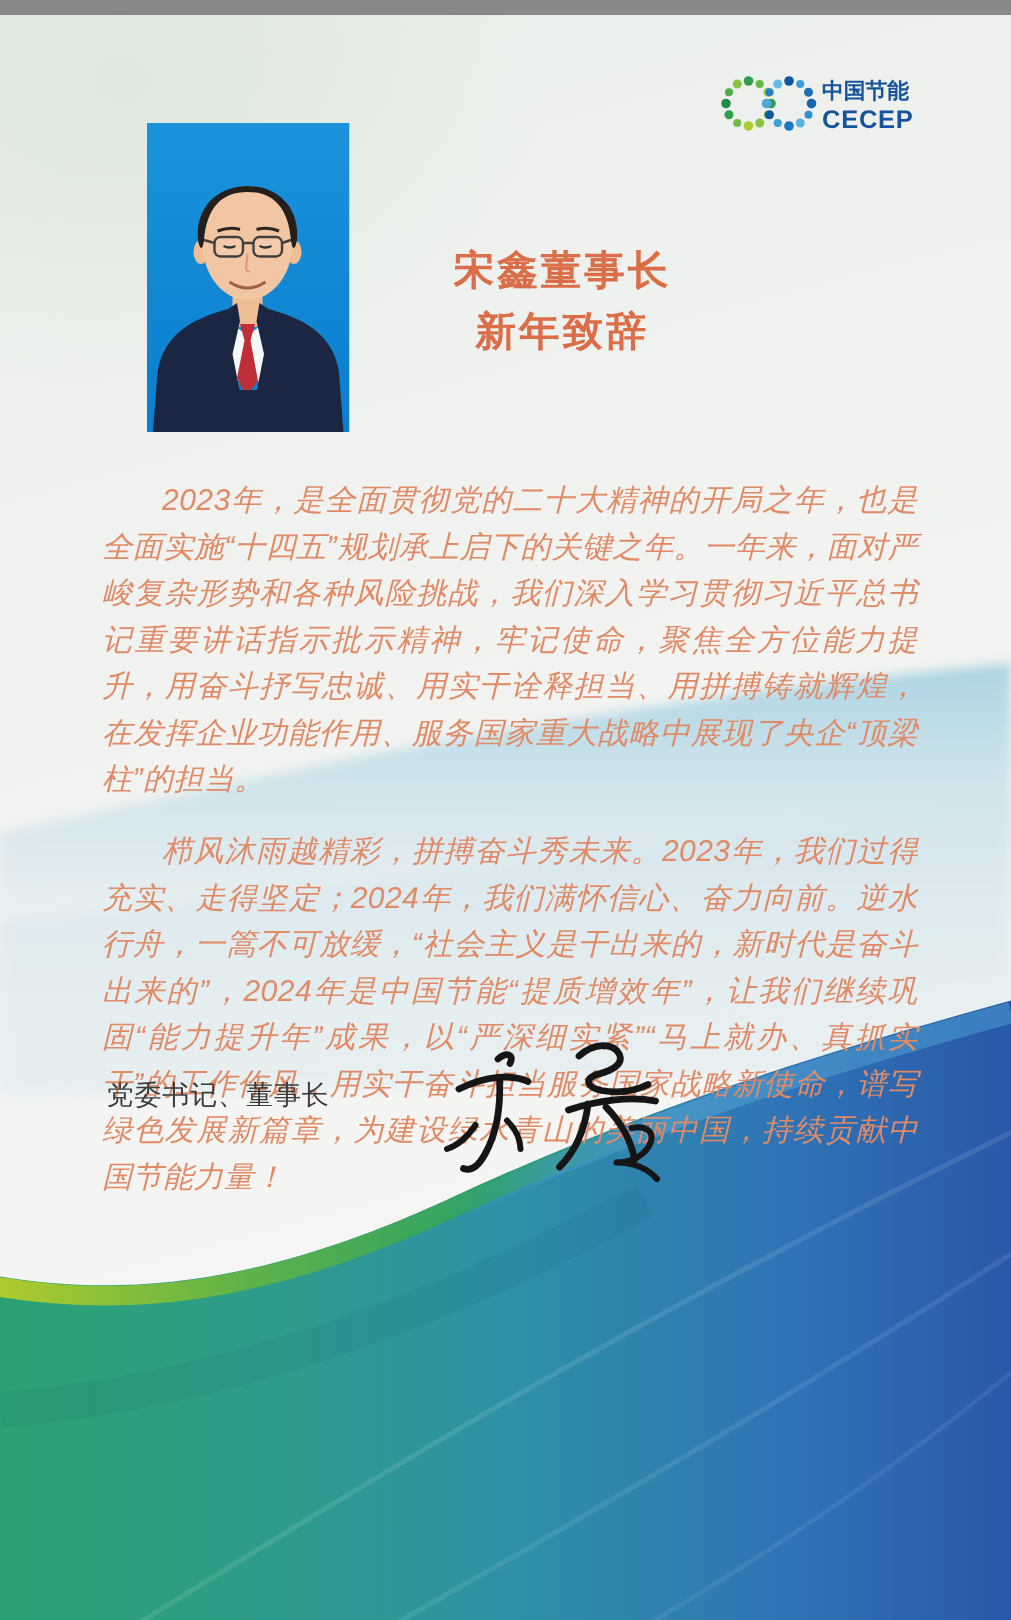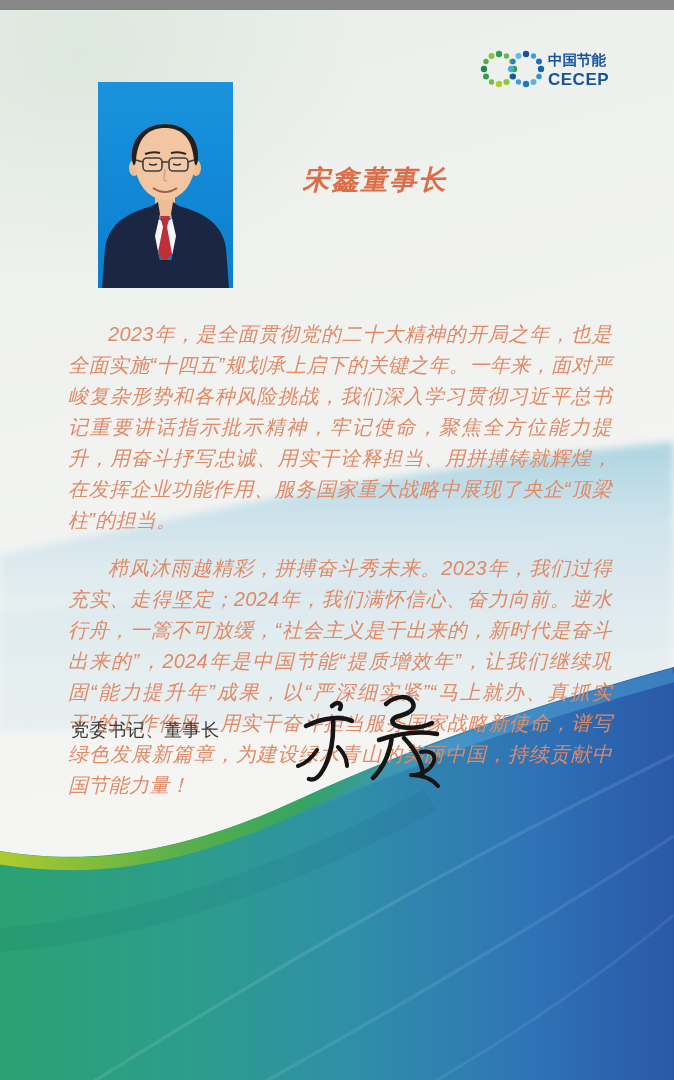--- a/index.html
+++ b/index.html
@@ -161,22 +161,23 @@
 
       <path d="M51,82 q4,2 8,0" stroke="#333" stroke-width="1.5" fill="none"></path>
       <path d="M75,82 q4,2 8,0" stroke="#333" stroke-width="1.5" fill="none"></path>
 
       <path d="M67,87 L66,97 q0,2 3,2" stroke="#d8a07e" stroke-width="1.5" fill="none"></path>
 
       <path d="M55,106 Q67,114 79,106" stroke="#a06046" stroke-width="2" fill="none"></path>
     </svg>
   </div>
 
-  <div class="title-block" style="color:#db6e48;font-style:italic;">
+  <div class="title-block" style="color:#db6e48;">
     <div>宋鑫董事长</div>
+    <div>新年致辞</div>
   </div>
 
   <div class="body-text" style="color:#e18a66;font-style:italic;">
     <p>2023年，是全面贯彻党的二十大精神的开局之年，也是全面实施“十四五”规划承上启下的关键之年。一年来，面对严峻复杂形势和各种风险挑战，我们深入学习贯彻习近平总书记重要讲话指示批示精神，牢记使命，聚焦全方位能力提升，用奋斗抒写忠诚、用实干诠释担当、用拼搏铸就辉煌，在发挥企业功能作用、服务国家重大战略中展现了央企“顶梁柱”的担当。</p>
     <p>栉风沐雨越精彩，拼搏奋斗秀未来。2023年，我们过得充实、走得坚定；2024年，我们满怀信心、奋力向前。逆水行舟，一篙不可放缓，“社会主义是干出来的，新时代是奋斗出来的”，2024年是中国节能“提质增效年”，让我们继续巩固“能力提升年”成果，以“严深细实紧”“马上就办、真抓实干”的工作作风，用实干奋斗担当服务国家战略新使命，谱写绿色发展新篇章，为建设绿水青山的美丽中国，持续贡献中国节能力量！</p>
   </div>
 
   <div class="footer-block">
     <div>党委书记、董事长</div>
   </div>

